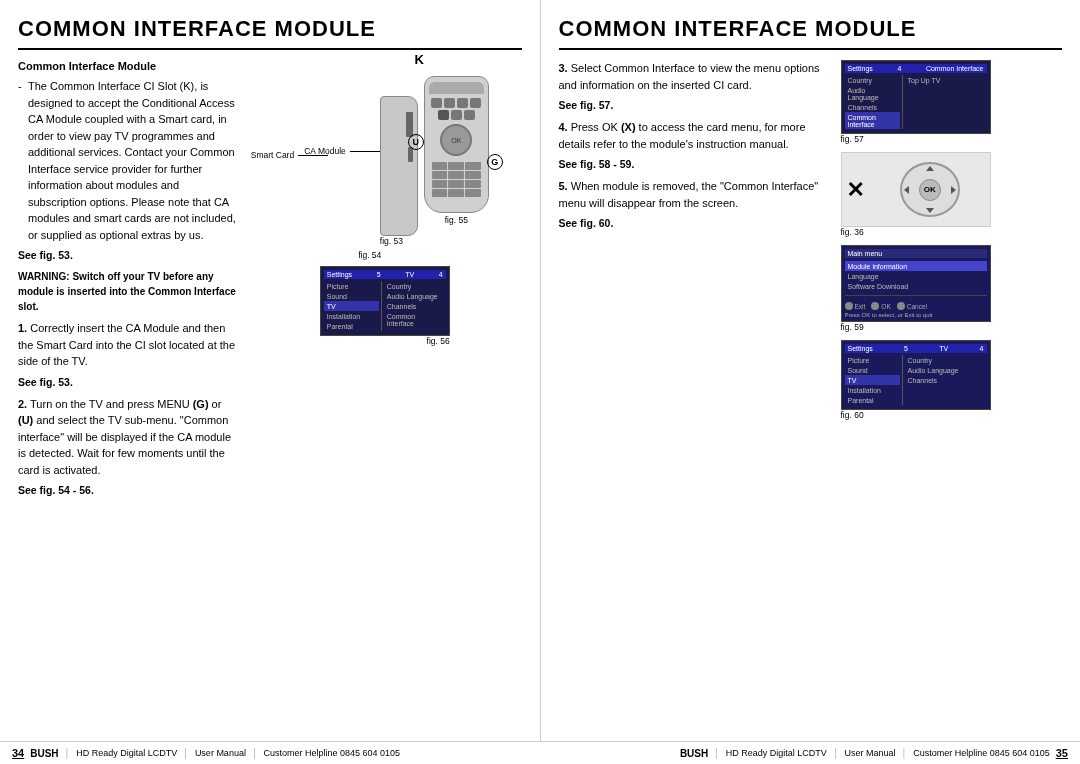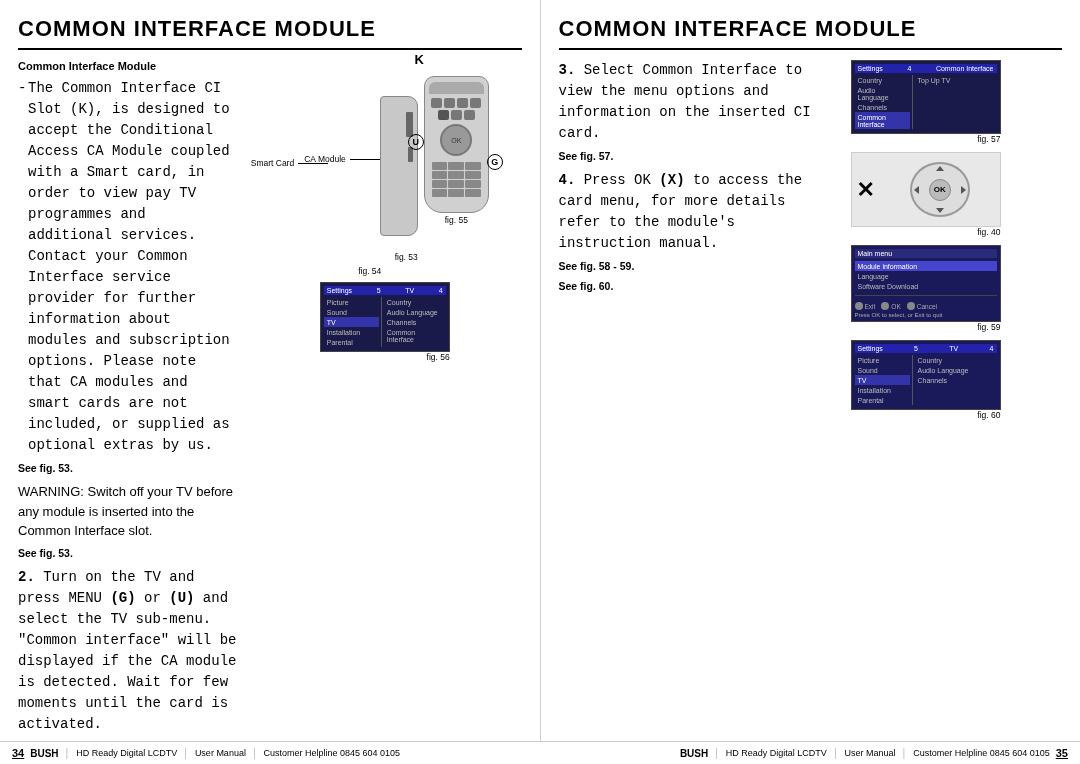--- a/index.html
+++ b/index.html
@@ -42,29 +42,28 @@
       margin-bottom: 10px;
     }
 
     .section-heading {
       font-weight: bold;
       font-size: 11px;
       margin-bottom: 6px;
     }
 
     .body-text {
-      font-size: 14px;
+      font-size: 11px;
       line-height: 1.5;
       margin-bottom: 6px;
-      font-family: Liberation Mono, monospace;
     }
 
     .warning-text {
-      font-weight: normal;
-      font-size: 13px;
+      font-weight: bold;
+      font-size: 10px;
       line-height: 1.5;
       margin-bottom: 6px;
     }
 
     .see-fig {
       font-weight: bold;
       font-size: 10.5px;
       margin-bottom: 8px;
     }
 
@@ -100,21 +99,21 @@
     .right-figures {
       width: 160px;
       display: flex;
       flex-direction: column;
       gap: 8px;
     }
 
     .figure-block {
       display: flex;
       flex-direction: column;
-      align-items: flex-end;
+      align-items: flex-start;
     }
 
     
     .screen-57 {
       width: 150px;
       background: #1a1a4a;
       border: 1px solid #444;
       color: #fff;
       font-size: 7.5px;
       padding: 3px;
@@ -422,20 +421,21 @@
 
         <div class="bullet-item body-text">
           <span>The Common Interface CI Slot (K), is designed to accept the Conditional Access CA Module coupled with a Smart card, in order to view pay TV programmes and additional services. Contact your Common Interface service provider for further information about modules and subscription options. Please note that CA modules and smart cards are not included, or supplied as optional extras by us.</span>
         </div>
 
         <div class="see-fig">See fig. 53.</div>
 
         <div class="warning-text">WARNING: Switch off your TV before any module is inserted into the Common Interface slot.</div>
 
         <div class="numbered-item">
+          <div class="body-text"><strong>1.</strong> <span>Correctly insert the CA Module and then the Smart Card into the CI slot located at the side of the TV.</span></div>
           <div class="see-fig">See fig. 53.</div>
         </div>
 
         <div class="numbered-item">
           <div class="body-text"><strong>2.</strong> Turn on the TV and press MENU <strong>(G)</strong> or <strong>(U)</strong> and select the TV sub-menu. "Common interface" will be displayed if the CA module is detected. Wait for few moments until the card is activated.</div>
           <div class="see-fig">See fig. 54 - 56.</div>
         </div>
       </div>
 
       <div class="left-diagram">
@@ -454,21 +454,21 @@
               <div style="width:30px; height:1px; background:#000; margin-left:4px;"></div>
             </div>
 
             <div style="position:relative;">
               <div class="tv-device">
                 <div class="tv-port"></div>
                 <div class="tv-port2"></div>
               </div>
 
               <div style="position:absolute; top:-14px; right:-6px; font-weight:bold; font-size:13px;">K</div>
-              <div style="font-size:8.5px; text-align:right; margin-top:16px;">fig. 53</div>
+              <div style="font-size:8.5px; text-align:left; margin-top:0;">fig. 53</div>
             </div>
           </div>
 
           <div style="position:relative; margin-top:10px;">
             <div class="remote-large">
               <div class="remote-top-band"></div>
               <div class="btn-row-4">
                 <div class="btn-sq"></div>
                 <div class="btn-sq"></div>
                 <div class="btn-sq"></div>
@@ -548,20 +548,21 @@
           <div class="body-text"><strong>3.</strong> Select Common Interface to view the menu options and information on the inserted CI card.</div>
           <div class="see-fig"><strong>See fig. 57.</strong></div>
         </div>
 
         <div class="numbered-item">
           <div class="body-text"><strong>4.</strong> Press OK <strong>(X)</strong> to access the card menu, for more details refer to the module's instruction manual.</div>
           <div class="see-fig"><strong>See fig. 58 - 59.</strong></div>
         </div>
 
         <div class="numbered-item">
+          <div class="body-text"><strong>5.</strong> When module is removed, the "Common Interface" menu will disappear from the screen.</div>
           <div class="see-fig"><strong>See fig. 60.</strong></div>
         </div>
       </div>
 
       <div class="right-figures">
 
         <div class="figure-block">
           <div class="screen-57">
             <div class="menu-title-bar">
               <span>Settings</span>
@@ -587,21 +588,21 @@
           <div style="display:flex; align-items:center; width:150px; justify-content:center; background:#e8e8e8; padding:5px; border:1px solid #ccc; position:relative;">
             <div style="font-size:22px; font-weight:bold; margin-right:10px;">✕</div>
             <div class="ok-button-graphic">
               <div style="position:absolute; top:2px; left:50%; transform:translateX(-50%); width:0; height:0; border-left:4px solid transparent; border-right:4px solid transparent; border-bottom:5px solid #555;"></div>
               <div style="position:absolute; bottom:2px; left:50%; transform:translateX(-50%); width:0; height:0; border-left:4px solid transparent; border-right:4px solid transparent; border-top:5px solid #555;"></div>
               <div style="position:absolute; left:2px; top:50%; transform:translateY(-50%); width:0; height:0; border-top:4px solid transparent; border-bottom:4px solid transparent; border-right:5px solid #555;"></div>
               <div style="position:absolute; right:2px; top:50%; transform:translateY(-50%); width:0; height:0; border-top:4px solid transparent; border-bottom:4px solid transparent; border-left:5px solid #555;"></div>
               <div class="ok-center">OK</div>
             </div>
           </div>
-          <div style="font-size:8.5px;">fig. 40</div>
+          <div style="font-size:8.5px;">fig. 36</div>
         </div>
 
         <div class="figure-block">
           <div class="screen-main-menu">
             <div class="main-menu-title">Main menu</div>
             <div class="main-menu-item selected">Module information</div>
             <div class="main-menu-item">Language</div>
             <div class="main-menu-item">Software Download</div>
             <div style="margin-top:4px; border-top:1px solid #444; padding-top:3px;">
               <div class="menu-footer">

